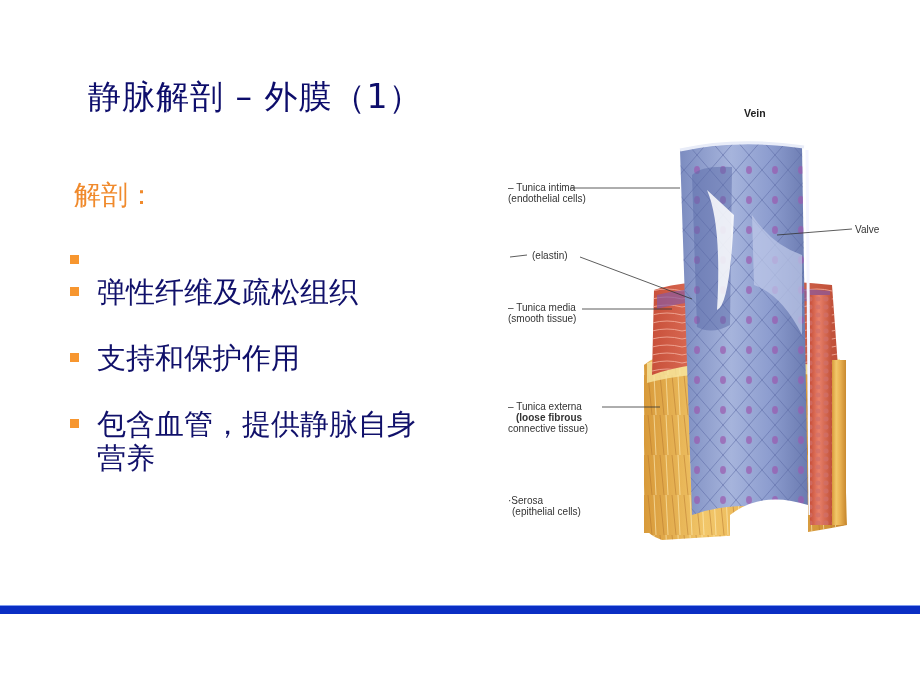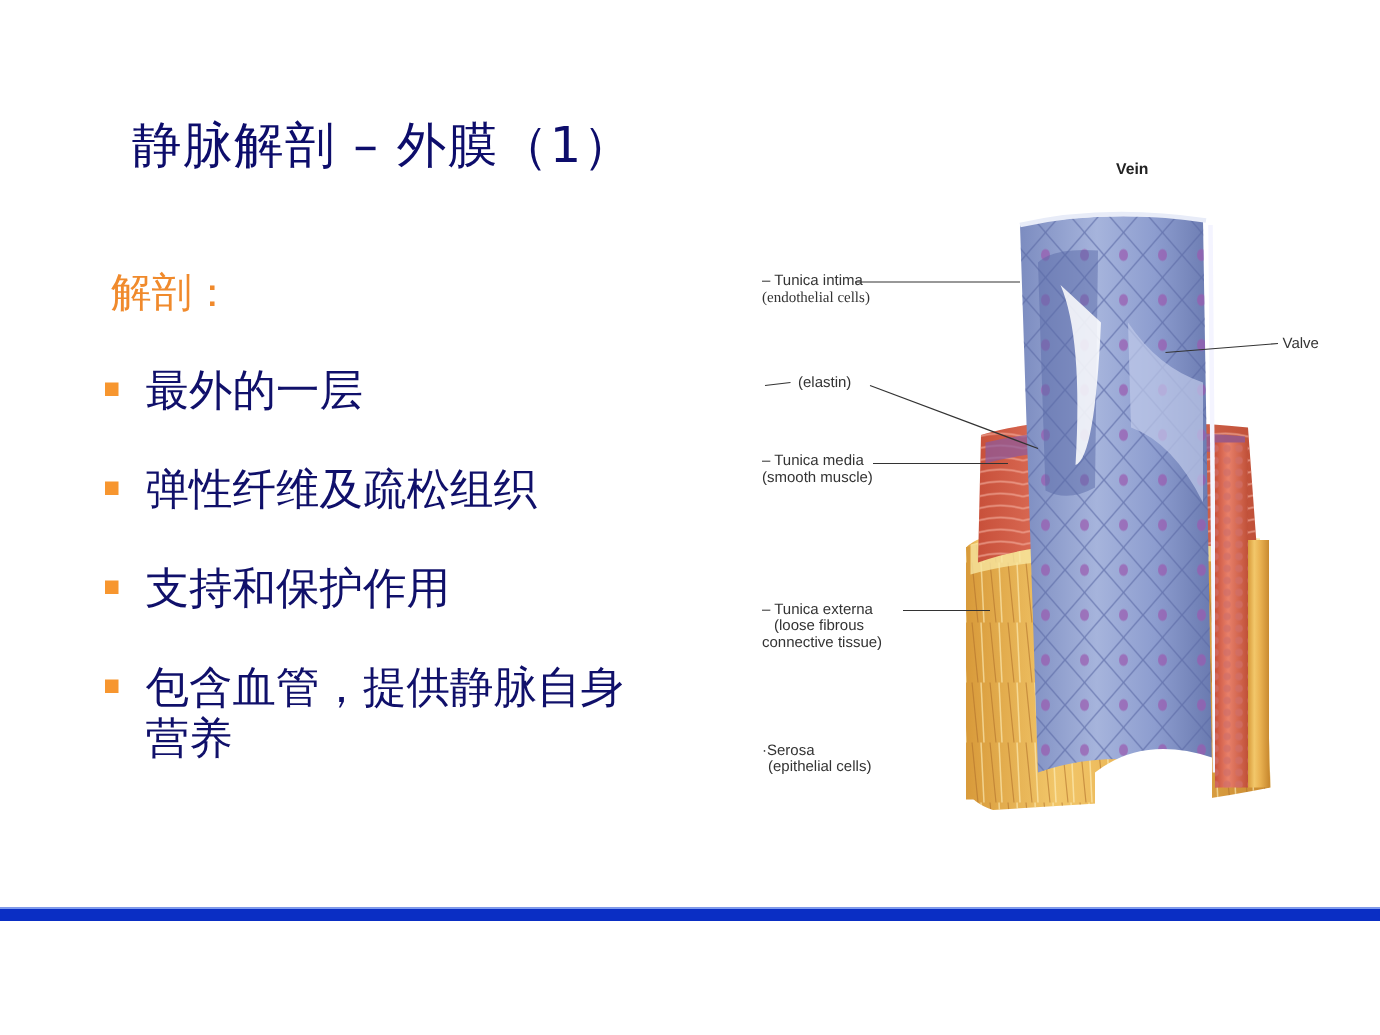--- a/index.html
+++ b/index.html
@@ -96,21 +96,20 @@
 
 <div class="slide">
 
   <div class="title">静脉解剖 – 外膜（1）</div>
 
   <div class="subhead">解剖：</div>
 
   <div class="bullets">
     <div class="bullet">
       <span class="bullet-square"></span>
-      <span>最外的一层</span>
     </div>
     <div class="bullet">
       <span class="bullet-square"></span>
       <span>弹性纤维及疏松组织</span>
     </div>
     <div class="bullet">
       <span class="bullet-square"></span>
       <span>支持和保护作用</span>
     </div>
     <div class="bullet">
@@ -190,29 +189,29 @@
       <line x1="8" y1="162" x2="25" y2="160" stroke="#333" stroke-width="0.8"></line>
       <line x1="78" y1="162" x2="190" y2="204" stroke="#333" stroke-width="0.8"></line>
       <line x1="80" y1="214" x2="170" y2="214" stroke="#333" stroke-width="0.8"></line>
       <line x1="100" y1="312" x2="158" y2="312" stroke="#333" stroke-width="0.8"></line>
       <line x1="275" y1="140" x2="350" y2="134" stroke="#333" stroke-width="0.8"></line>
     </svg>
 
     <div class="lbl lbl-title" style="left:242px; top:13px;">Vein</div>
 
     <div class="lbl" style="left:6px; top:87px;">– Tunica intima</div>
-    <div class="lbl" style="left:6px; top:98px;font-family:Liberation Serif, serif;">(endothelial cells)</div>
+    <div class="lbl" style="left:6px; top:98px;">(endothelial cells)</div>
 
     <div class="lbl" style="left:30px; top:155px;">(elastin)</div>
 
     <div class="lbl" style="left:6px; top:207px;">– Tunica media</div>
-    <div class="lbl" style="left:6px; top:218px;">(smooth muscle)</div>
+    <div class="lbl" style="left:6px; top:218px;">(smooth tissue)</div>
 
     <div class="lbl" style="left:6px; top:306px;">– Tunica externa</div>
-    <div class="lbl" style="left:14px; top:317px;">(loose fibrous</div>
+    <div class="lbl" style="left:14px; top:317px;font-weight:bold;">(loose fibrous</div>
     <div class="lbl" style="left:6px; top:328px;">connective tissue)</div>
 
     <div class="lbl" style="left:6px; top:400px;">·Serosa</div>
     <div class="lbl" style="left:10px; top:411px;">(epithelial cells)</div>
 
     <div class="lbl" style="left:353px; top:129px;">Valve</div>
   </div>
 
   <div class="bottom-bar"></div>
 </div>

